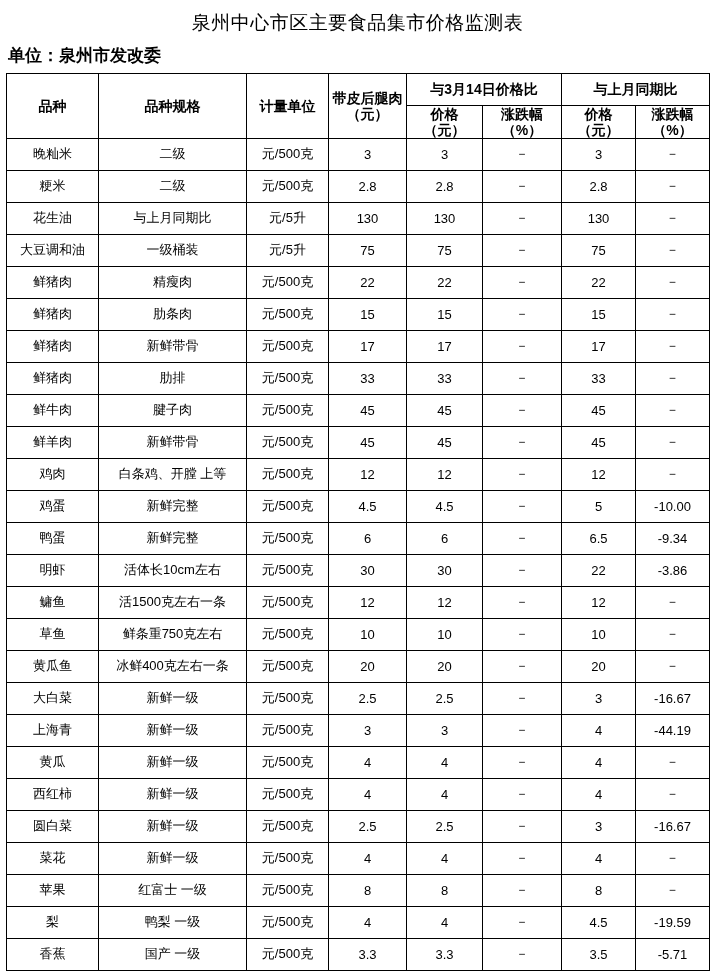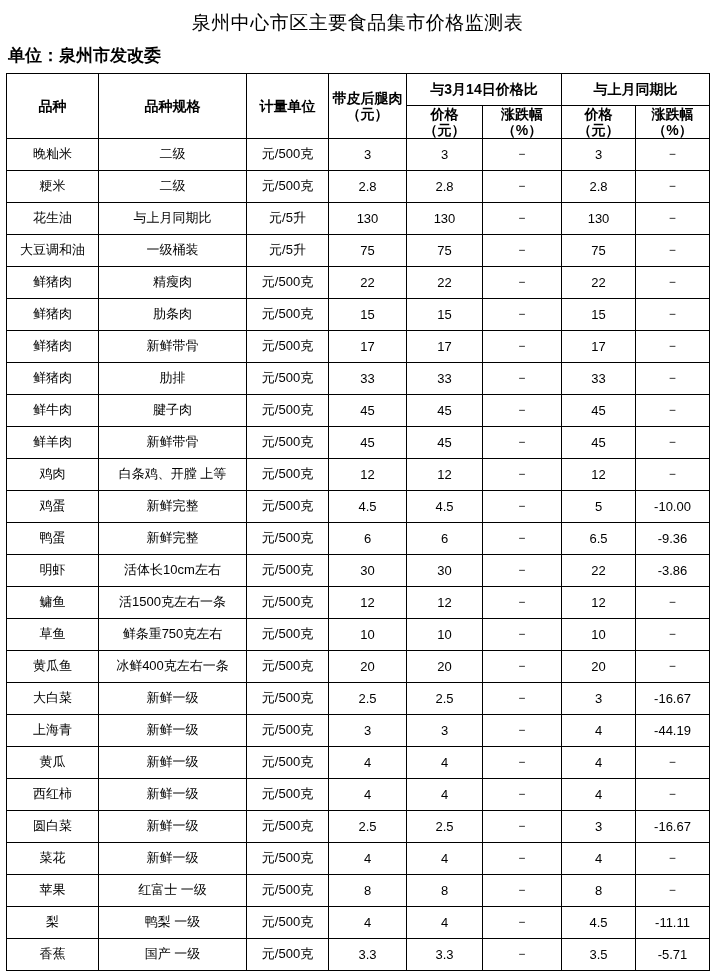--- a/index.html
+++ b/index.html
@@ -270,21 +270,21 @@
           <td class="num">-10.00</td>
         </tr>
         <tr>
           <td class="name">鸭蛋</td>
           <td class="spec">新鲜完整</td>
           <td class="unit">元/500克</td>
           <td class="num">6</td>
           <td class="num">6</td>
           <td class="num">－</td>
           <td class="num">6.5</td>
-          <td class="num">-9.36</td>
+          <td class="num">-9.34</td>
         </tr>
         <tr>
           <td class="name">明虾</td>
           <td class="spec">活体长10cm左右</td>
           <td class="unit">元/500克</td>
           <td class="num">30</td>
           <td class="num">30</td>
           <td class="num">－</td>
           <td class="num">22</td>
           <td class="num">-3.86</td>
@@ -390,21 +390,21 @@
           <td class="num">－</td>
         </tr>
         <tr>
           <td class="name">梨</td>
           <td class="spec">鸭梨 一级</td>
           <td class="unit">元/500克</td>
           <td class="num">4</td>
           <td class="num">4</td>
           <td class="num">－</td>
           <td class="num">4.5</td>
-          <td class="num">-11.11</td>
+          <td class="num">-19.59</td>
         </tr>
         <tr>
           <td class="name">香蕉</td>
           <td class="spec">国产 一级</td>
           <td class="unit">元/500克</td>
           <td class="num">3.3</td>
           <td class="num">3.3</td>
           <td class="num">－</td>
           <td class="num">3.5</td>
           <td class="num">-5.71</td>

